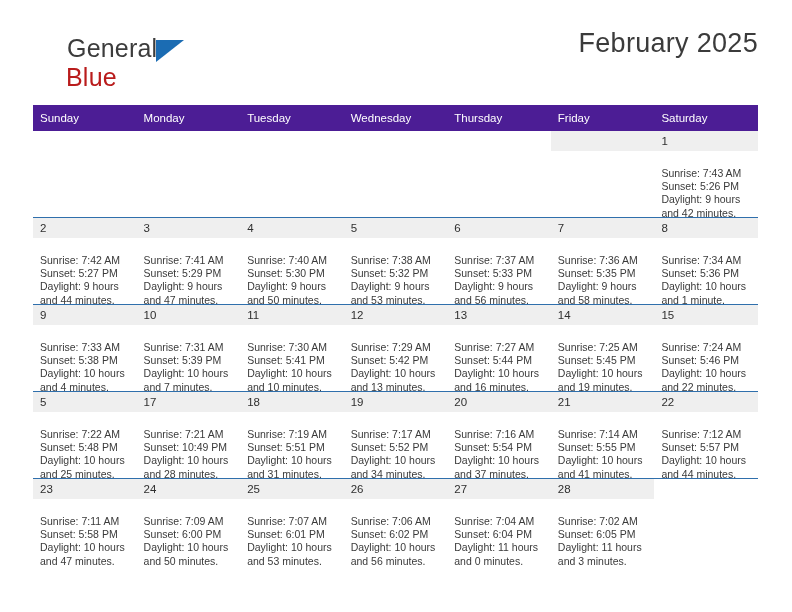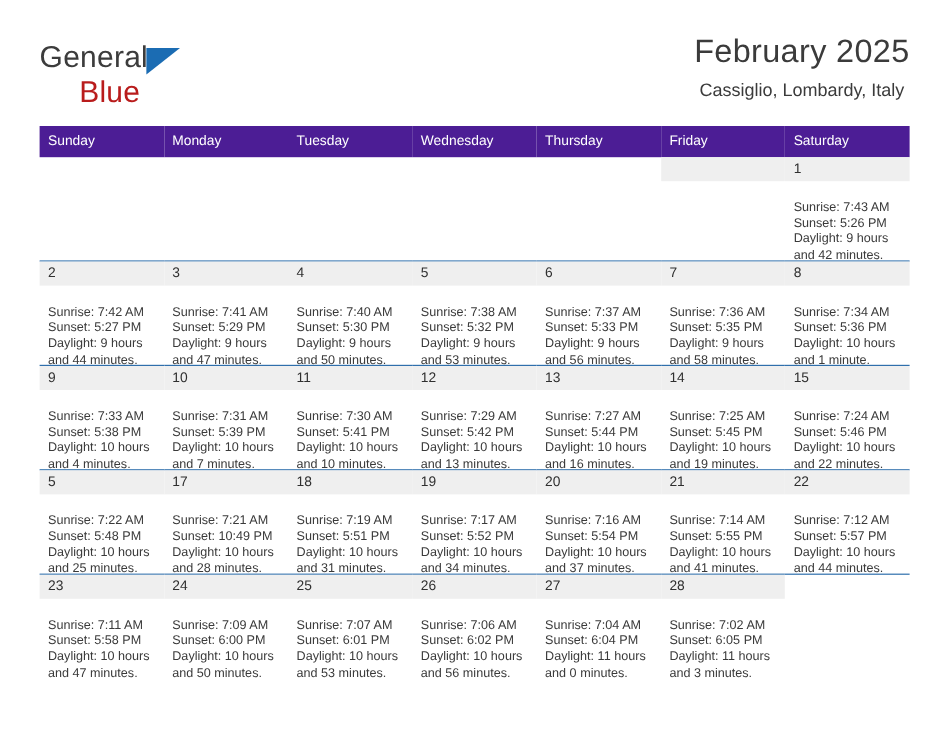--- a/index.html
+++ b/index.html
@@ -44,20 +44,21 @@
     position: relative;
     display: block;
     font-size: 25px;
     color: #3c3c3c;
     letter-spacing: 0.2px;
     height: 28px;
   }
   .brand-word1 {
     display: inline-block;
     vertical-align: top;
+    margin-left: 34px;
   }
   .brand-triangle {
     display: inline-block;
     width: 0;
     height: 0;
     vertical-align: top;
     margin-left: -1px;
     margin-top: 4px;
     border-left: 28px solid #1b6cb3;
     border-bottom: 22px solid transparent;
@@ -68,21 +69,21 @@
     color: #b91c1c;
     margin-top: 1px;
     margin-left: 33px;
     letter-spacing: 0.2px;
   }
 
   .title-block {
     position: absolute;
     right: 0;
     top: 0;
-    text-align: center;
+    text-align: left;
   }
   .cal-title {
     font-size: 27px;
     color: #3b3b3b;
     font-weight: normal;
     letter-spacing: 0.3px;
     margin: 0;
     line-height: 34px;
   }
   .cal-subtitle {
@@ -169,21 +170,20 @@
 
     <div class="brand">
       <span class="brand-row1">
         <span class="brand-word1">General</span><span class="brand-triangle"></span>
       </span>
       <span class="brand-row2">Blue</span>
     </div>
 
     <div class="title-block">
       <h1 class="cal-title">February 2025</h1>
-      <p class="cal-subtitle">Cassiglio, Lombardy, Italy</p>
     </div>
 
   </div>
 
   <table class="calendar">
     <thead>
       <tr>
         <th>Sunday</th>
         <th>Monday</th>
         <th>Tuesday</th>

